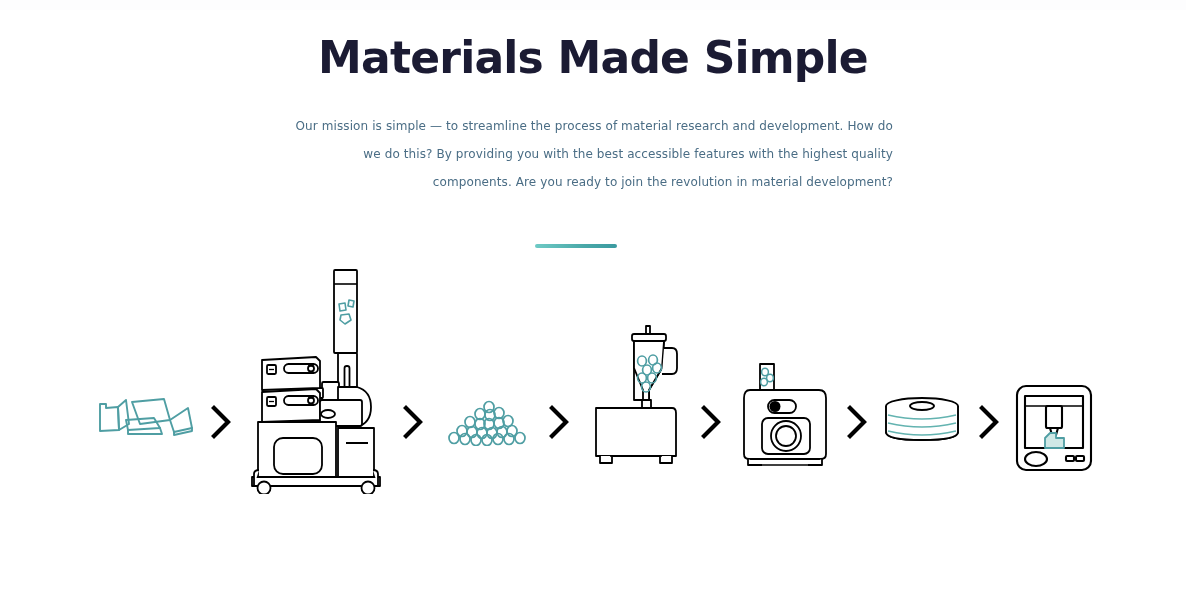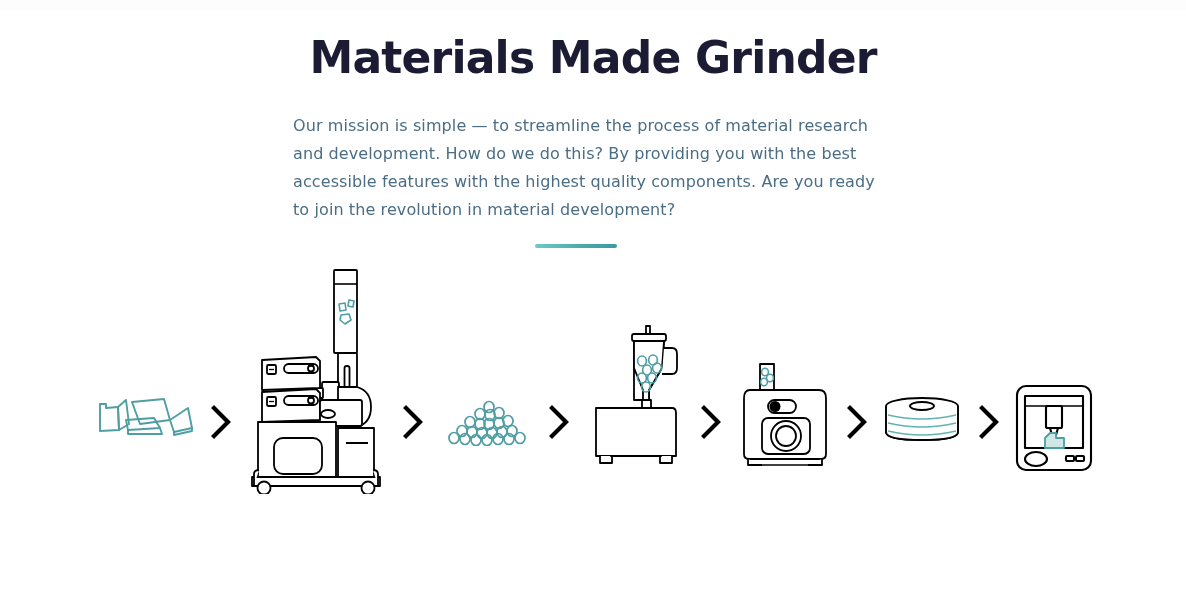--- a/index.html
+++ b/index.html
@@ -42,23 +42,23 @@
     color: #1b1b33;
     line-height: 1.18;
   }
 
   
   .mission-text {
     position: absolute;
     top: 112px;
     left: 293px;
     width: 600px;
-    text-align: left;
+    text-align: right;
     font-family: "DejaVu Sans", sans-serif;
-    font-size: 16px;
+    font-size: 12px;
     font-weight: 400;
     line-height: 28px;
     color: #4a6d85;
     letter-spacing: 0.1px;
   }
 
   
   .divider {
     position: absolute;
     top: 244px;
@@ -98,21 +98,21 @@
   .sr { position: absolute; width: 1px; height: 1px; overflow: hidden;
         clip: rect(0 0 0 0); white-space: nowrap; }
 </style>
 </head>
 <body>
 
 <div id="page">
 
   <div class="top-strip"></div>
 
-  <h1 class="page-title">Materials Made Grinder</h1>
+  <h1 class="page-title">Materials Made Simple</h1>
 
   <p class="mission-text">Our mission is simple — to streamline the process of material research and development. How do we do this? By providing you with the best accessible features with the highest quality components. Are you ready to join the revolution in material development?</p>
 
   <div class="divider"></div>
 
   <div class="flow-row">
 
     <div class="flow-node" style="left:88px; top:128px; width:110px; height:60px;">
       <span class="sr">Raw material sheets</span>
       <svg width="110" height="60" viewBox="0 0 110 60">

